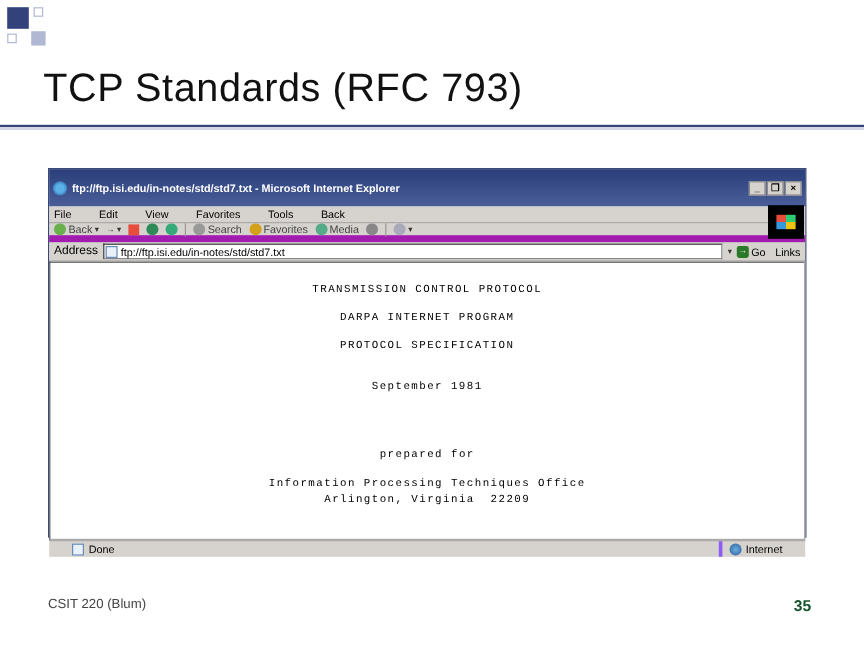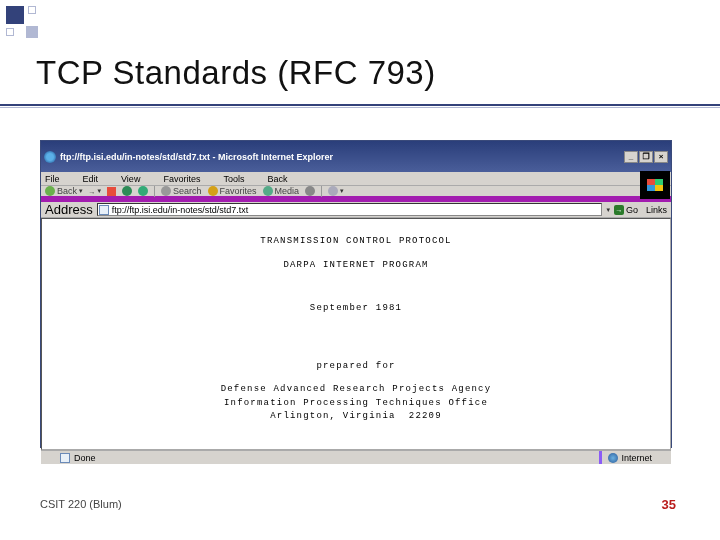--- a/index.html
+++ b/index.html
@@ -148,21 +148,21 @@
 
   .addressbar {
     height: 16px;
     background: #d6d3ce;
     display: flex;
     align-items: center;
     padding: 0 4px;
     gap: 4px;
     border-bottom: 1px solid #aaa;
   }
-  .addressbar .lbl { font-size: 13px; }
+  .addressbar .lbl { font-size: 10px; }
   .addr-input {
     flex: 1;
     height: 13px;
     background: #fff;
     border: 1px inset #888;
     display: flex;
     align-items: center;
     padding: 0 1px;
     font-size: 9px;
     gap: 3px;
@@ -232,21 +232,21 @@
     font-size: 11px;
     color: #444;
     margin-top: 36px;
   }
   .footer-right {
     position: absolute;
     bottom: 28px;
     right: 44px;
     font-size: 13px;
     font-weight: bold;
-    color: #b91c1c;
+    color: #14532d;
   }
 </style>
 </head>
 <body>
 
 <div class="corner-deco">
   <div class="sq1"></div>
     <div class="sq2"></div>
     <div class="sq3"></div>
     <div class="sq4"></div>
@@ -327,27 +327,27 @@
     </div>
     <span class="links-lbl">Links</span>
   </div>
 
   <div class="content-area">
     <div class="gap"></div>
     <div class="l">TRANSMISSION CONTROL PROTOCOL</div>
     <div class="gap"></div>
     <div class="l">DARPA INTERNET PROGRAM</div>
     <div class="gap"></div>
+    <div class="l">PROTOCOL SPECIFICATION</div>
     <div class="gap"></div>
       <div class="gap"></div>
     <div class="l">September 1981</div>
     <div class="biggap"></div>
     <div class="l">prepared for</div>
     <div class="gap"></div>
-    <div class="l">Defense Advanced Research Projects Agency</div>
     <div class="l">Information Processing Techniques Office</div>
     <div class="l">Arlington, Virginia  22209</div>
   </div>
 
   <div class="statusbar">
     <span class="status-icon"></span>
     <span>Done</span>
     <div class="spacer"></div>
     <div class="zone">
       <span class="globe"></span>

